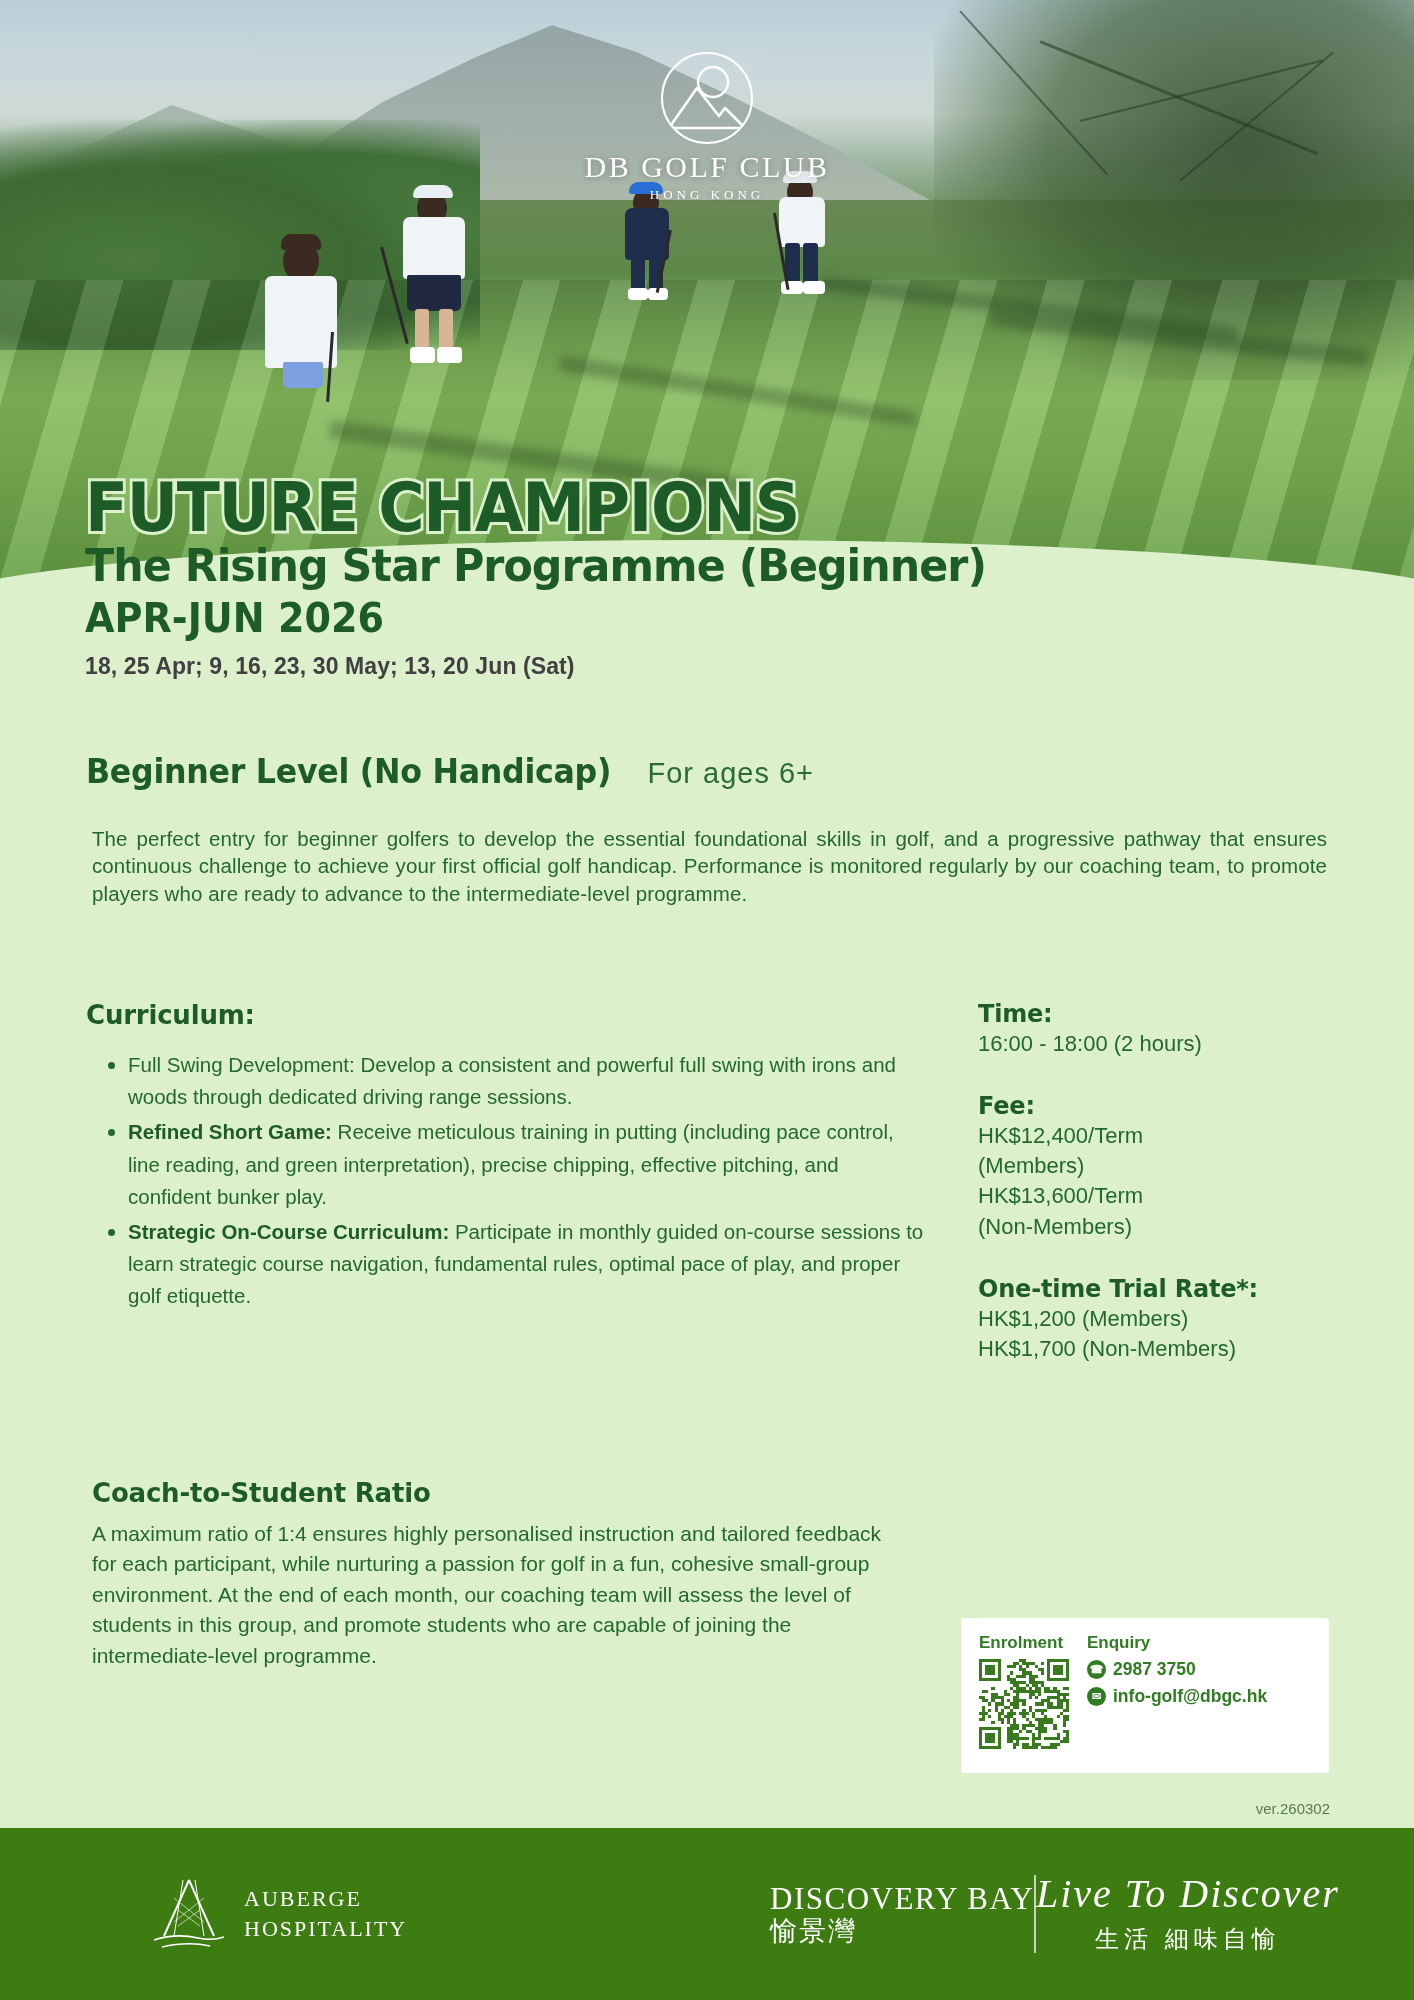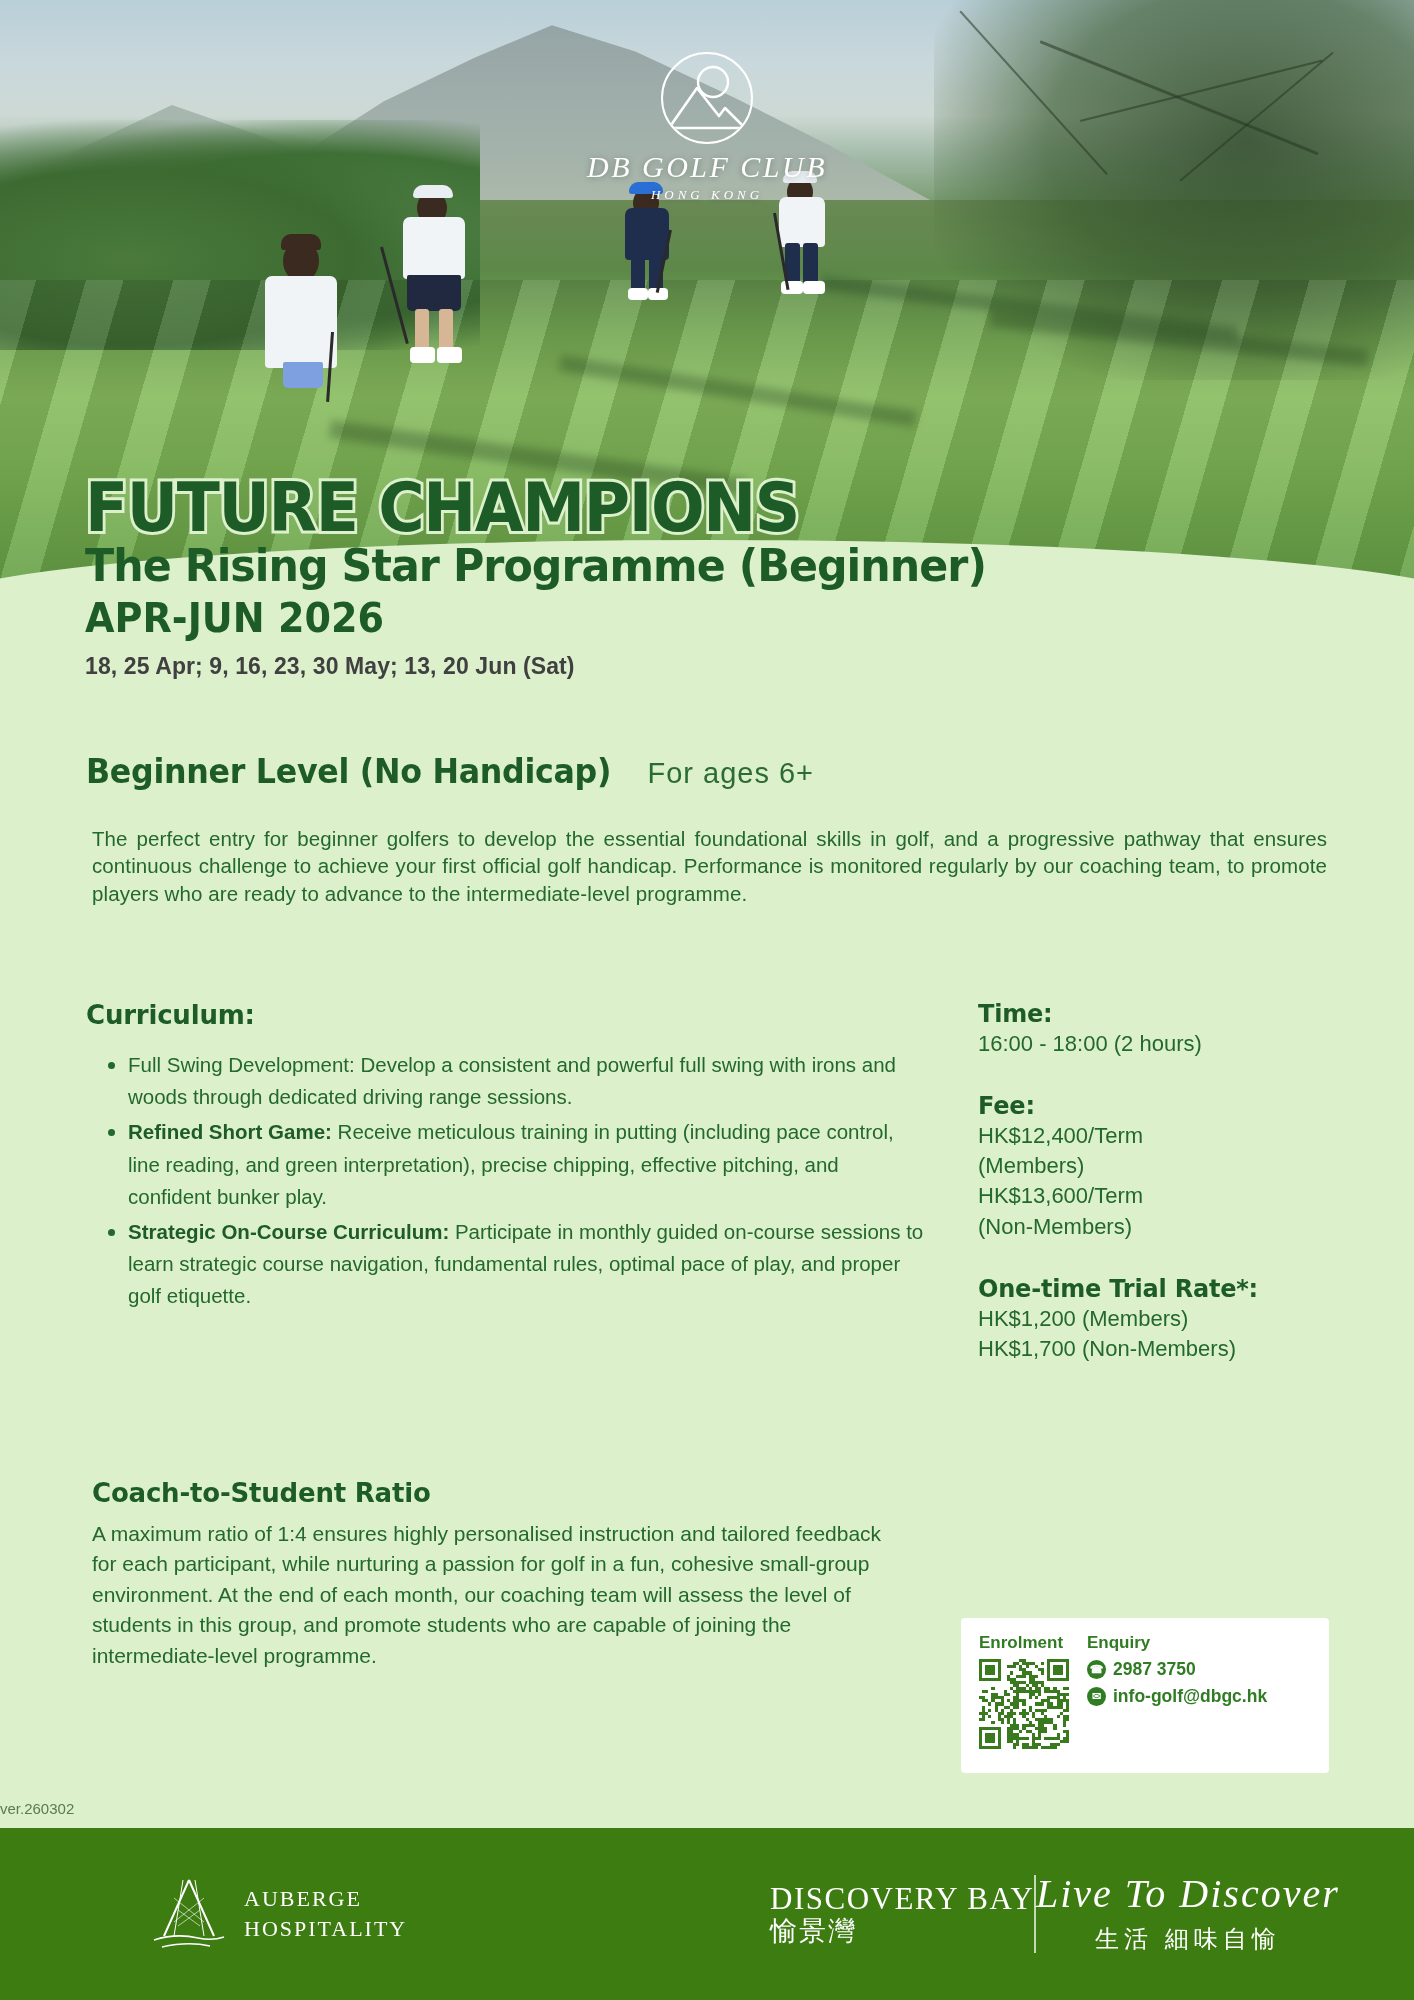--- a/index.html
+++ b/index.html
@@ -119,21 +119,20 @@
     transform-origin: top center;
   }
 
   
   .club-logo {
     position: absolute;
     left: 0; right: 0; top: 52px;
     text-align: center;
     color: #ffffff;
     text-shadow: 0 1px 6px rgba(0,0,0,.30);
-    font-style: italic;
   }
   .club-logo .mark {
     width: 92px; height: 92px;
     margin: 0 auto 8px;
     border: 2.5px solid #fff;
     border-radius: 50%;
     position: relative;
     overflow: hidden;
   }
   .club-logo .mark svg { position: absolute; left: 0; top: 0; }
@@ -369,21 +368,21 @@
     color: #fff;
     font-size: 11px;
     line-height: 19px;
     text-align: center;
     flex: 0 0 auto;
   }
   .version {
     position: absolute;
     left: 0; top: 1800px;
     width: 1330px;
-    text-align: left;
+    text-align: right;
     font-size: 15px;
     color: #5a7a55;
   }
 
   
   .footer {
     position: absolute;
     left: 0; bottom: 0;
     width: 100%; height: 172px;
     background: #3d7c11;

